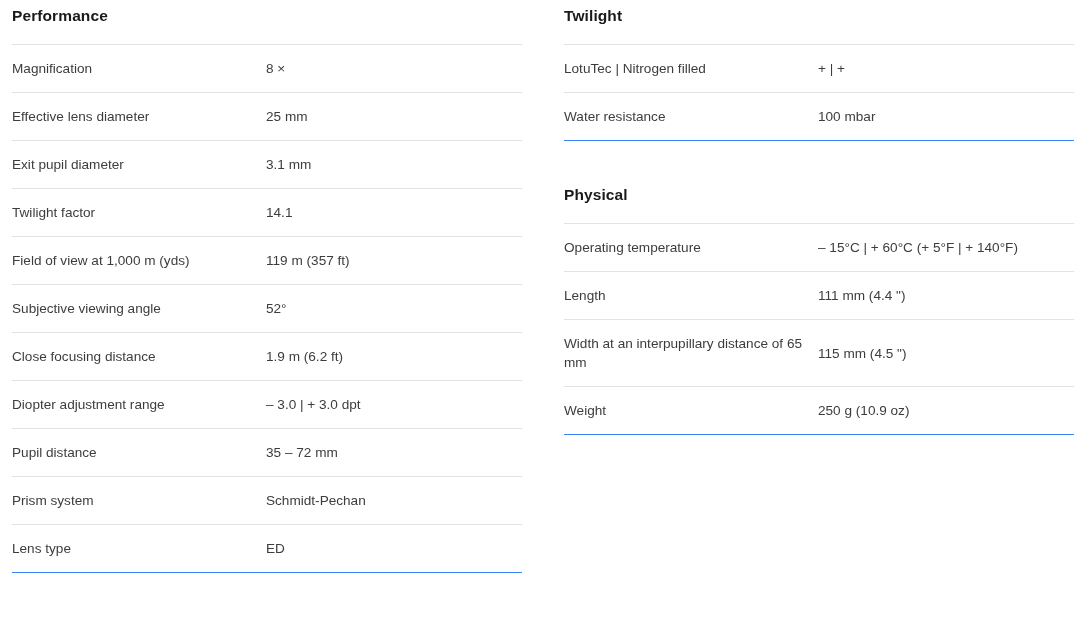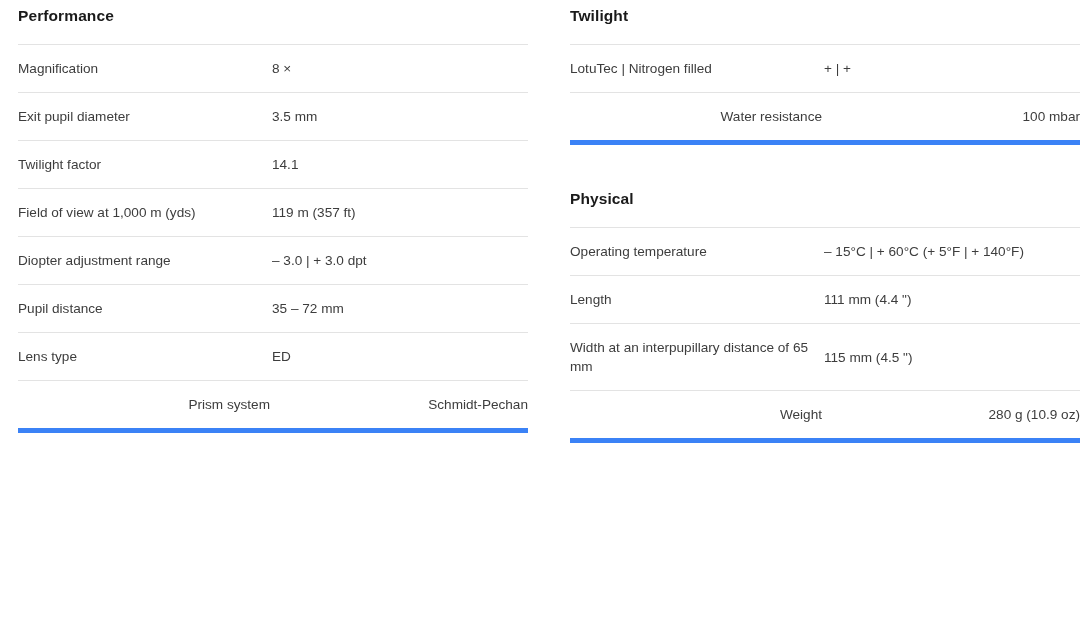--- a/index.html
+++ b/index.html
@@ -19,21 +19,21 @@
     width: 1080px;
     height: 638px;
     box-sizing: border-box;
     padding: 0;
   }
   .columns {
     display: flex;
     flex-direction: row;
     align-items: flex-start;
     gap: 42px;
-    padding: 6px 14px 0 18px;
+    padding: 6px 14px 0 12px;
     box-sizing: border-box;
   }
   .column {
     width: 510px;
     flex: 0 0 510px;
   }
   .section-title {
     font-size: 15.5px;
     font-weight: bold;
     color: #1a1a1a;
@@ -48,22 +48,21 @@
   .spec-table {
     width: 100%;
     border-collapse: collapse;
     table-layout: fixed;
   }
   .spec-table tr {
     border-top: 1px solid #e3e3e3;
     margin-left: 20px;
   }
   .spec-table tr:last-child {
-    border-bottom: 5px solid #3b82f6;
-    text-align: right;
+    border-bottom: 1px solid #3b82f6;
   }
   .spec-table td {
     font-size: 13.6px;
     color: #444444;
     line-height: 19px;
     padding: 14px 0 14px 0;
     vertical-align: middle;
   }
   .spec-table td.label {
     width: 252px;
@@ -88,46 +87,58 @@
     <div class="column col-left">
       <div class="section">
         <div class="section-title">Performance</div>
         <table class="spec-table">
           <tbody>
             <tr>
               <td class="label">Magnification</td>
               <td class="value">8 ×</td>
             </tr>
             <tr>
+              <td class="label">Effective lens diameter</td>
+              <td class="value">25 mm</td>
+            </tr>
+            <tr>
               <td class="label">Exit pupil diameter</td>
-              <td class="value">3.5 mm</td>
+              <td class="value">3.1 mm</td>
             </tr>
             <tr>
               <td class="label">Twilight factor</td>
               <td class="value">14.1</td>
             </tr>
             <tr>
               <td class="label">Field of view at 1,000 m (yds)</td>
               <td class="value">119 m (357 ft)</td>
             </tr>
             <tr>
+              <td class="label">Subjective viewing angle</td>
+              <td class="value">52°</td>
+            </tr>
+            <tr>
+              <td class="label">Close focusing distance</td>
+              <td class="value">1.9 m (6.2 ft)</td>
+            </tr>
+            <tr>
               <td class="label">Diopter adjustment range</td>
               <td class="value">– 3.0 | + 3.0 dpt</td>
             </tr>
             <tr>
               <td class="label">Pupil distance</td>
               <td class="value">35 – 72 mm</td>
             </tr>
             <tr>
+              <td class="label">Prism system</td>
+              <td class="value">Schmidt-Pechan</td>
+            </tr>
+            <tr>
               <td class="label">Lens type</td>
               <td class="value">ED</td>
-            </tr>
-            <tr>
-              <td class="label">Prism system</td>
-              <td class="value">Schmidt-Pechan</td>
             </tr>
           </tbody>
         </table>
       </div>
     </div>
 
     <div class="column col-right">
       <div class="section">
         <div class="section-title">Twilight</div>
         <table class="spec-table">
@@ -155,21 +166,21 @@
             <tr>
               <td class="label">Length</td>
               <td class="value">111 mm (4.4 ")</td>
             </tr>
             <tr>
               <td class="label">Width at an interpupillary distance of 65 mm</td>
               <td class="value">115 mm (4.5 ")</td>
             </tr>
             <tr>
               <td class="label">Weight</td>
-              <td class="value">280 g (10.9 oz)</td>
+              <td class="value">250 g (10.9 oz)</td>
             </tr>
           </tbody>
         </table>
       </div>
     </div>
 
   </div>
 </div>
 
 </body></html>

